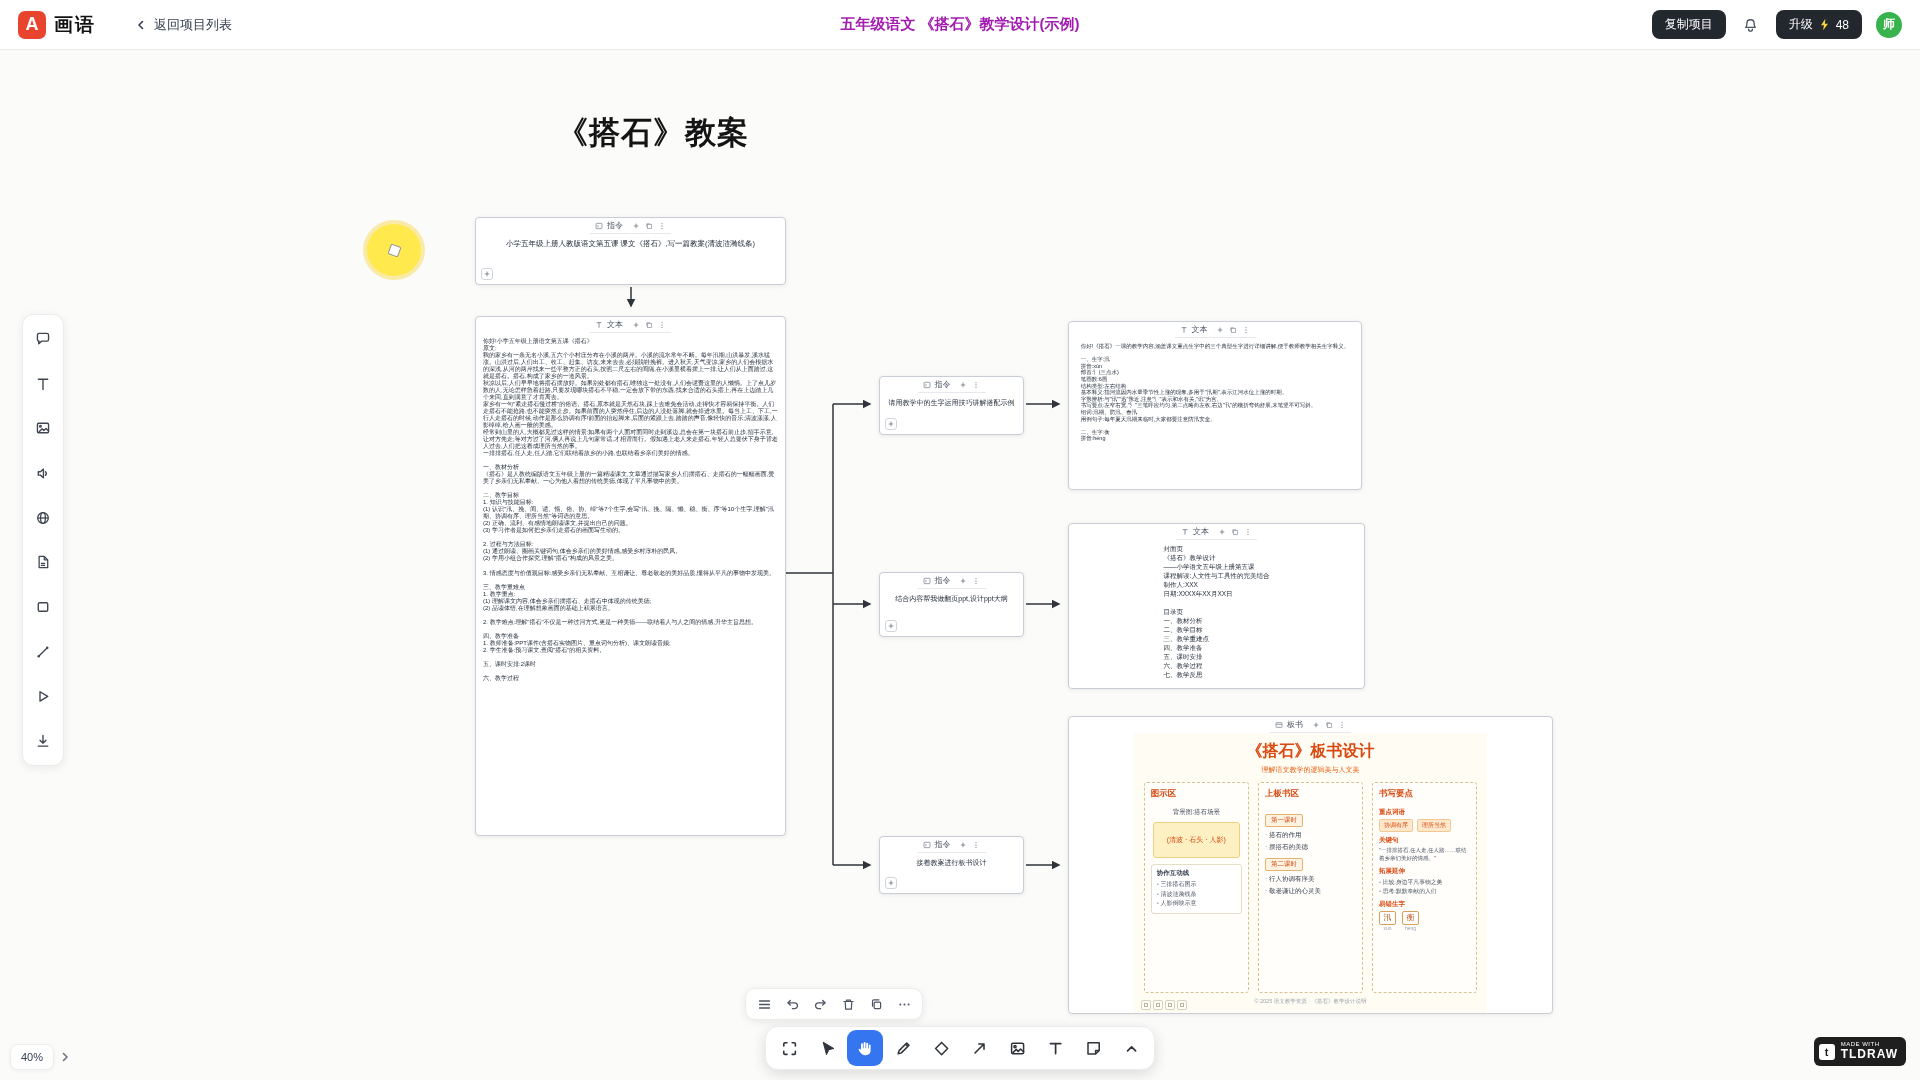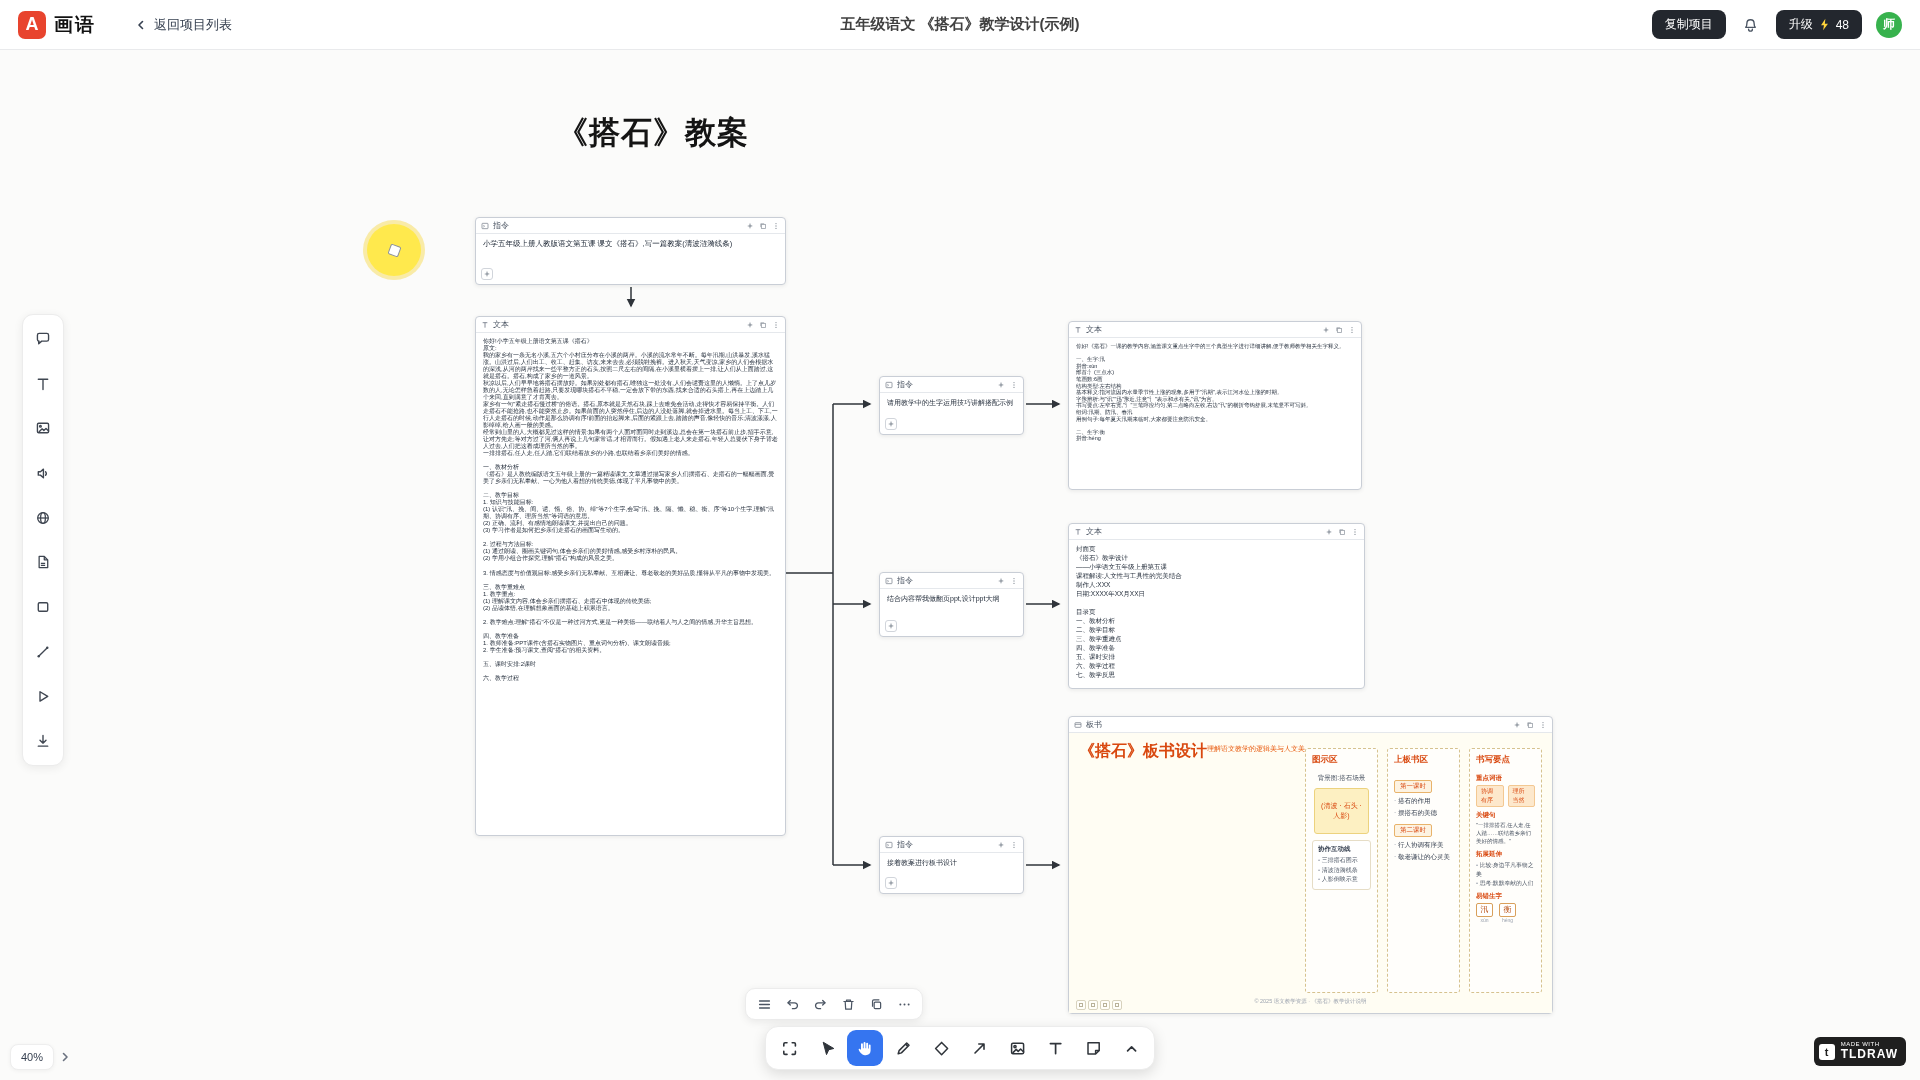--- a/index.html
+++ b/index.html
@@ -5,57 +5,57 @@
   * { margin:0; padding:0; box-sizing:border-box; }
   html,body { width:1920px; height:1080px; overflow:hidden; }
   body { font-family:"Liberation Sans","DejaVu Sans",sans-serif; background:#fbfbfa; position:relative; color:#1f2937; }
 
   
   .topbar { position:absolute; top:0; left:0; right:0; height:50px; background:#fff; border-bottom:1px solid #e9eaec; display:flex; align-items:center; padding:0 18px; z-index:60; }
   .logo { display:flex; align-items:center; gap:8px; }
   .logo-mark { width:28px; height:28px; background:#e8442e; border-radius:7px; color:#fff; font-weight:700; font-size:18px; display:flex; align-items:center; justify-content:center; }
   .logo-text { font-size:19px; font-weight:700; color:#111; letter-spacing:2px;text-align:right; }
   .back { display:flex; align-items:center; gap:6px; margin-left:38px; color:#374151; font-size:13px; cursor:pointer; }
-  .tb-title { position:absolute; left:50%; transform:translateX(-50%); font-size:15px; font-weight:600; color:#404040; white-space:nowrap; }
+  .tb-title { position:absolute; left:50%; transform:translateX(-50%); font-size:15px; font-weight:600; color:#a21caf; white-space:nowrap; }
   .tb-right { margin-left:auto; display:flex; align-items:center; gap:14px; }
   .dark-btn { background:#23272e; color:#fff; font-size:12px; border-radius:8px; padding:6px 13px; display:flex; align-items:center; gap:6px; cursor:pointer; }
   .bell { width:22px; height:22px; display:flex; align-items:center; justify-content:center; color:#4b5563; cursor:pointer; }
   .avatar { width:26px; height:26px; border-radius:50%; background:#37b24d; color:#fff; font-size:12px; font-weight:700; display:flex; align-items:center; justify-content:center; cursor:pointer; }
 
   
   .side-panel { position:absolute; left:22px; top:314px; width:42px; height:452px; background:#fff; border:1px solid #ececec; border-radius:11px; box-shadow:0 2px 10px rgba(0,0,0,.07); display:flex; flex-direction:column; align-items:center; justify-content:space-between; padding:11px 0; z-index:40; }
   .sp-btn { width:26px; height:26px; display:flex; align-items:center; justify-content:center; border-radius:6px; color:#3f4651; cursor:pointer; }
   .sp-btn svg { width:18px; height:18px; }
 
   
   .wires { position:absolute; left:0; top:0; width:1920px; height:1080px; z-index:4; pointer-events:none; }
 
   
   .page-title { position:absolute; left:557px; top:112px; font-size:31px; font-weight:700; color:#141414; letter-spacing:1px; z-index:6; }
   .hl { position:absolute; left:367px; top:224px; width:54px; height:52px; background:#ffe94d; border-radius:50%; box-shadow:0 0 0 4px rgba(246,216,66,.45); display:flex; align-items:center; justify-content:center; z-index:6; }
   .hl-inner { width:11px; height:11px; background:#fff; border:1.5px solid #8d939b; border-radius:2px; transform:rotate(20deg); }
 
   
-  .card { position:absolute; background:#fff; border:1px solid #c9ced6; border-radius:4px; box-shadow:0 1px 4px rgba(0,0,0,.08); display:flex; flex-direction:column; z-index:10; }
+  .card { position:absolute; background:#fff; border:1px solid #c9ced6; border-radius:4px; box-shadow:0 1px 4px rgba(0,0,0,.08); display:flex; flex-direction:column; z-index:10;align-items:center; }
   .chead { height:16px; flex:0 0 16px; border-bottom:1px solid #e5e8ec; display:flex; align-items:center; gap:4px; padding:0 5px; }
   .chead .tic { width:8px; height:8px; color:#6b7280; flex:0 0 auto; }
   .ctype { font-size:8px; color:#4b5563; }
   .sp { flex:1; }
   .hic { width:9px; height:9px; color:#9aa1a9; display:flex; align-items:center; justify-content:center; cursor:pointer; }
   .hic svg { width:8px; height:8px; }
   .cbody { flex:1; padding:5px 7px; font-size:6px; line-height:1.18; color:#1f2937; white-space:pre-wrap; overflow:hidden; }
   .prompt .cbody { font-size:7.5px; line-height:1.4; padding-bottom:16px; }
   .prompt-sm .cbody { font-size:7px; line-height:1.45; }
   .aibtn { position:absolute; left:5px; bottom:4px; width:12px; height:12px; border:1px solid #d1d5db; border-radius:3px; display:flex; align-items:center; justify-content:center; color:#9aa1a9; cursor:pointer; }
   .doc .cbody { font-size:6px; line-height:1.17; }
   .doc-mid .cbody { font-size:5.5px; line-height:1.2; }
   .doc-ppt .cbody { font-size:6.5px; line-height:1.38; }
 
   
-  .board-content { flex:1; background:#fffdf3; padding:8px 10px 20px; display:flex; flex-direction:row; position:relative; overflow:hidden; }
+  .board-content { flex:1; background:#fffdf3; padding:8px 10px 20px; display:flex; flex-direction:column; position:relative; overflow:hidden; }
   .board-title { text-align:center; color:#d9480f; font-weight:700; font-size:16px; }
   .board-subtitle { text-align:center; color:#e8590c; font-size:7px; margin-top:3px; }
   .board-cols { flex:1; display:flex; gap:9px; margin-top:7px; }
   .bcol { flex:1; border:1px dashed #d6c28f; border-radius:3px; padding:5px 6px; background:rgba(255,255,255,.65); }
   .bcol-h { color:#d9480f; font-weight:700; font-size:8.5px; margin-bottom:8px; }
   .bg-label { font-size:6.5px; color:#4b5563; text-align:center; }
   .hl-box { margin:5px 2px; background:#fdf0c2; border:1px solid #ecd27e; border-radius:3px; padding:12px 4px; text-align:center; color:#d9480f; font-size:7px; }
   .sub-box { margin-top:6px; border:1px solid #e6ddc6; border-radius:3px; padding:4px 5px; background:#fff; }
   .sub-box-t { font-size:6.5px; font-weight:700; color:#374151; margin-bottom:2px; }
   .b-li { font-size:6px; color:#4b5563; line-height:1.6; }

